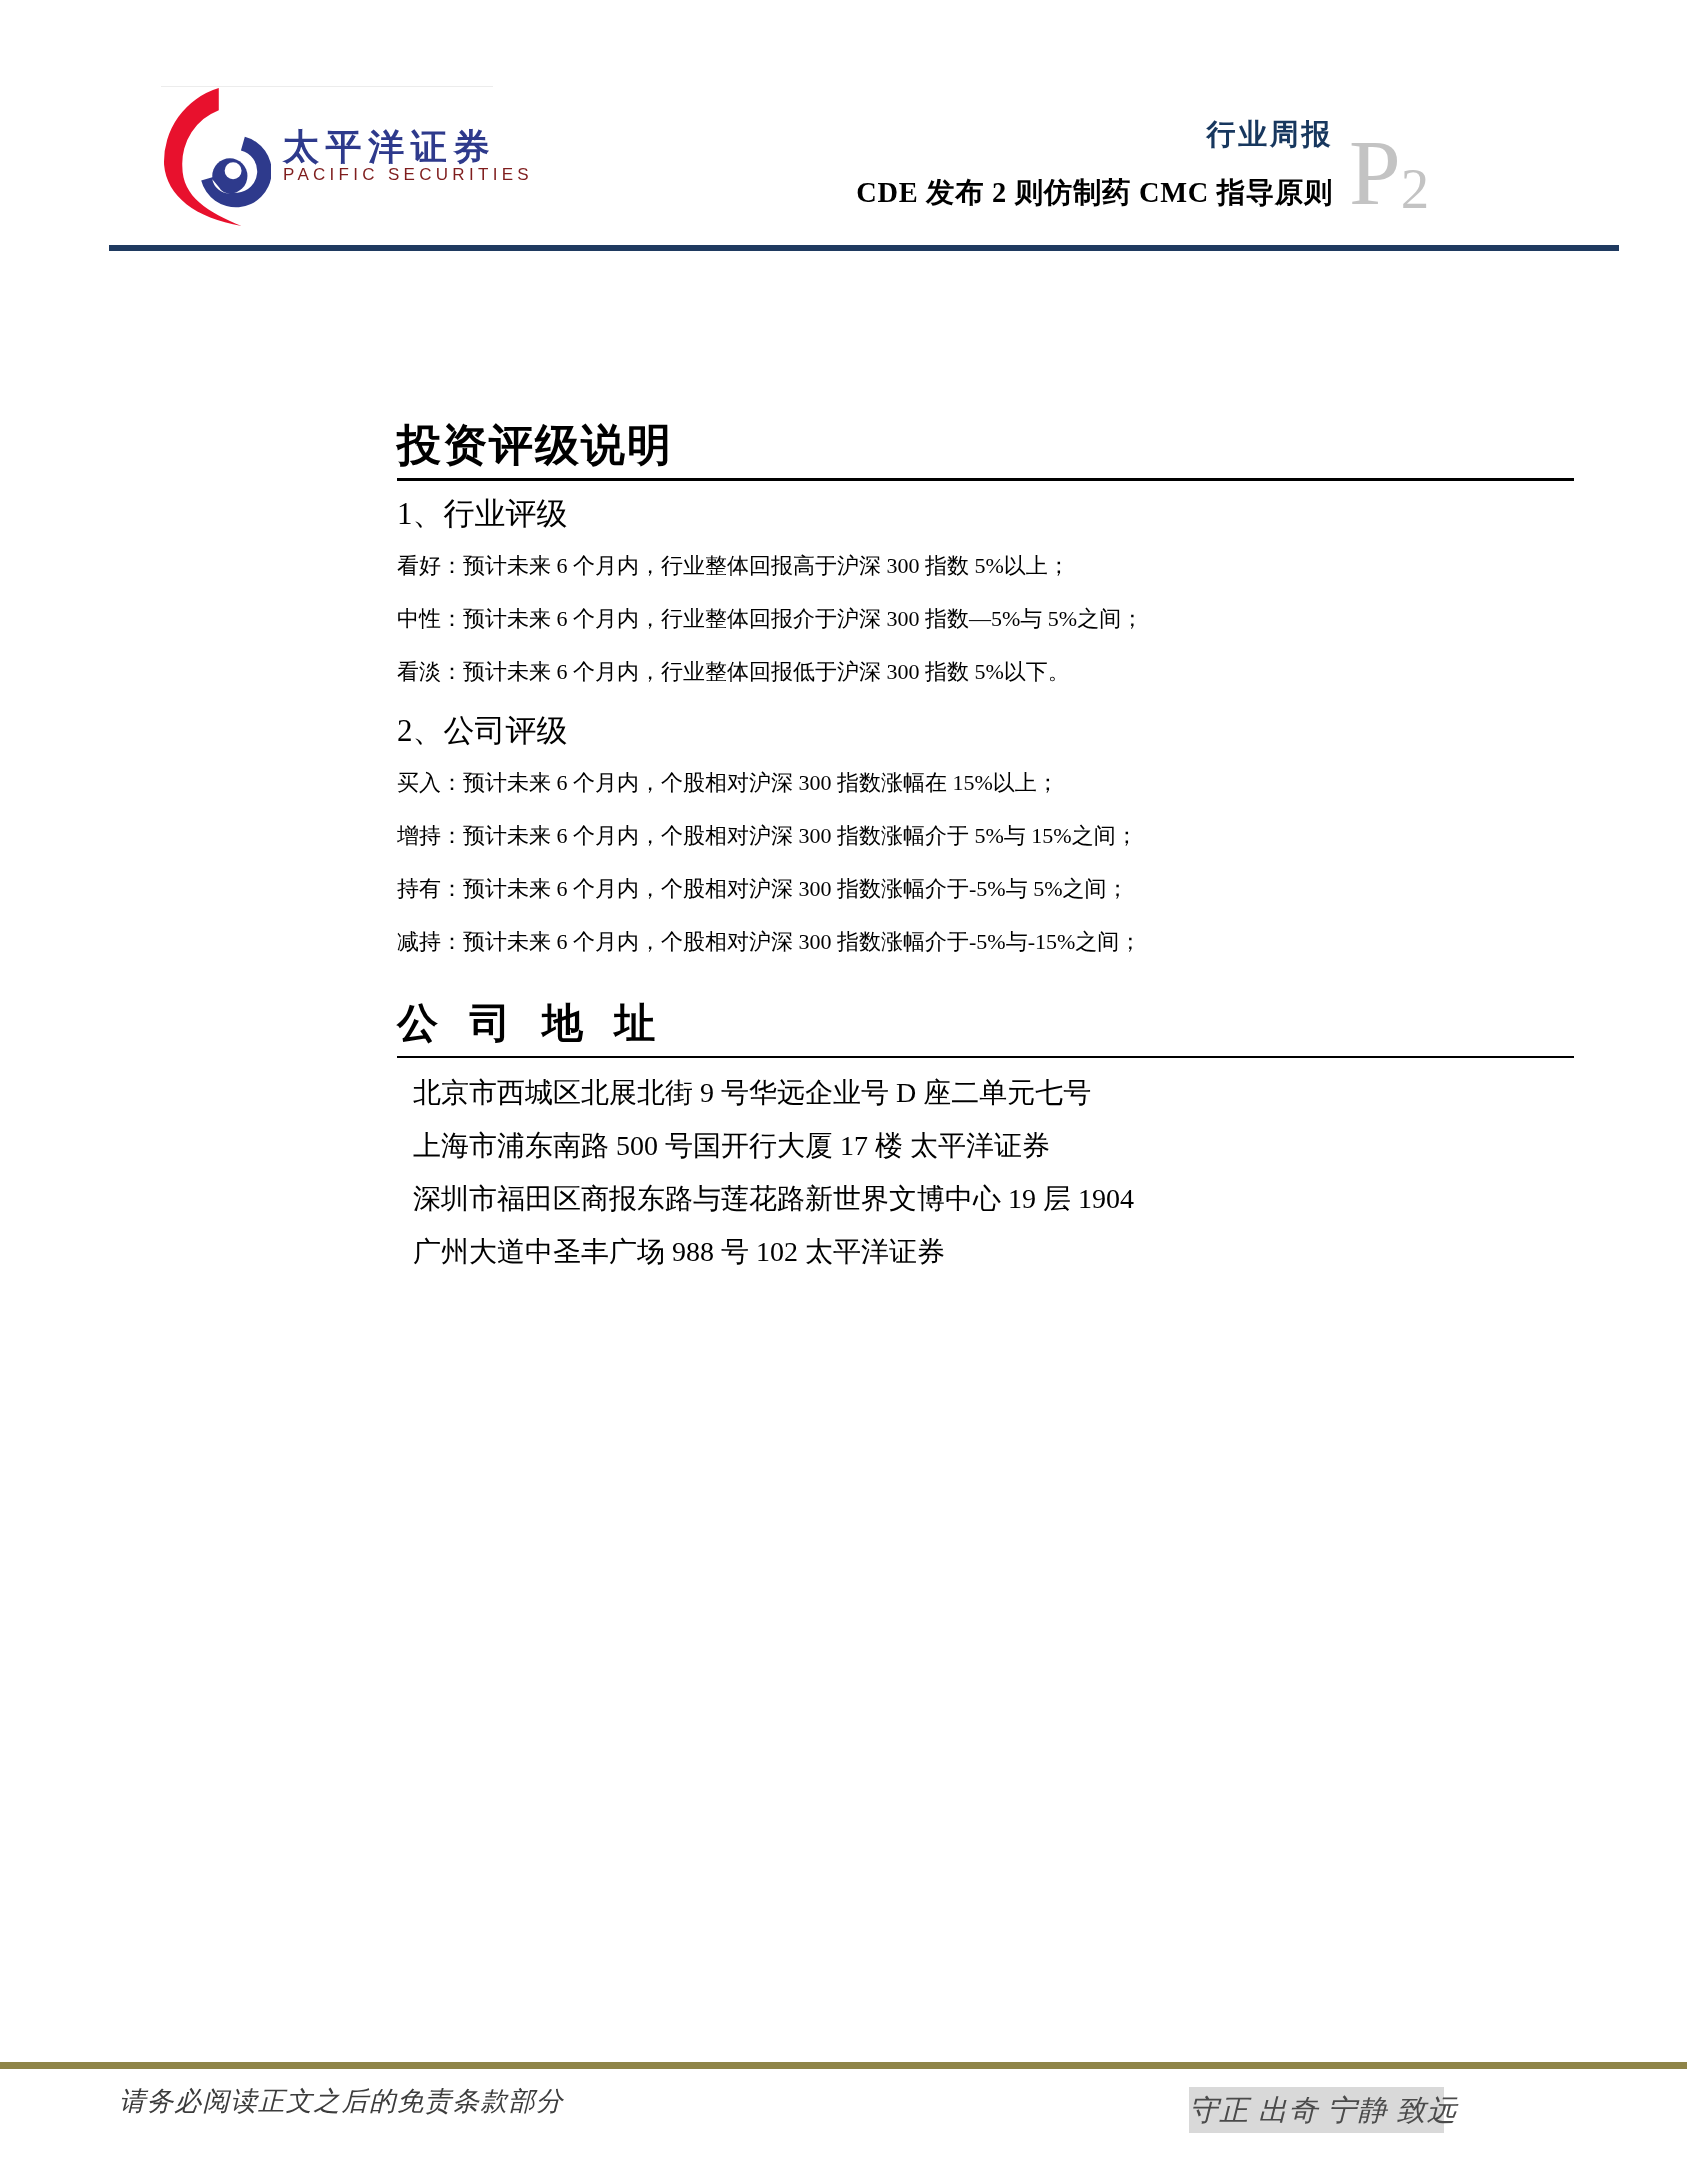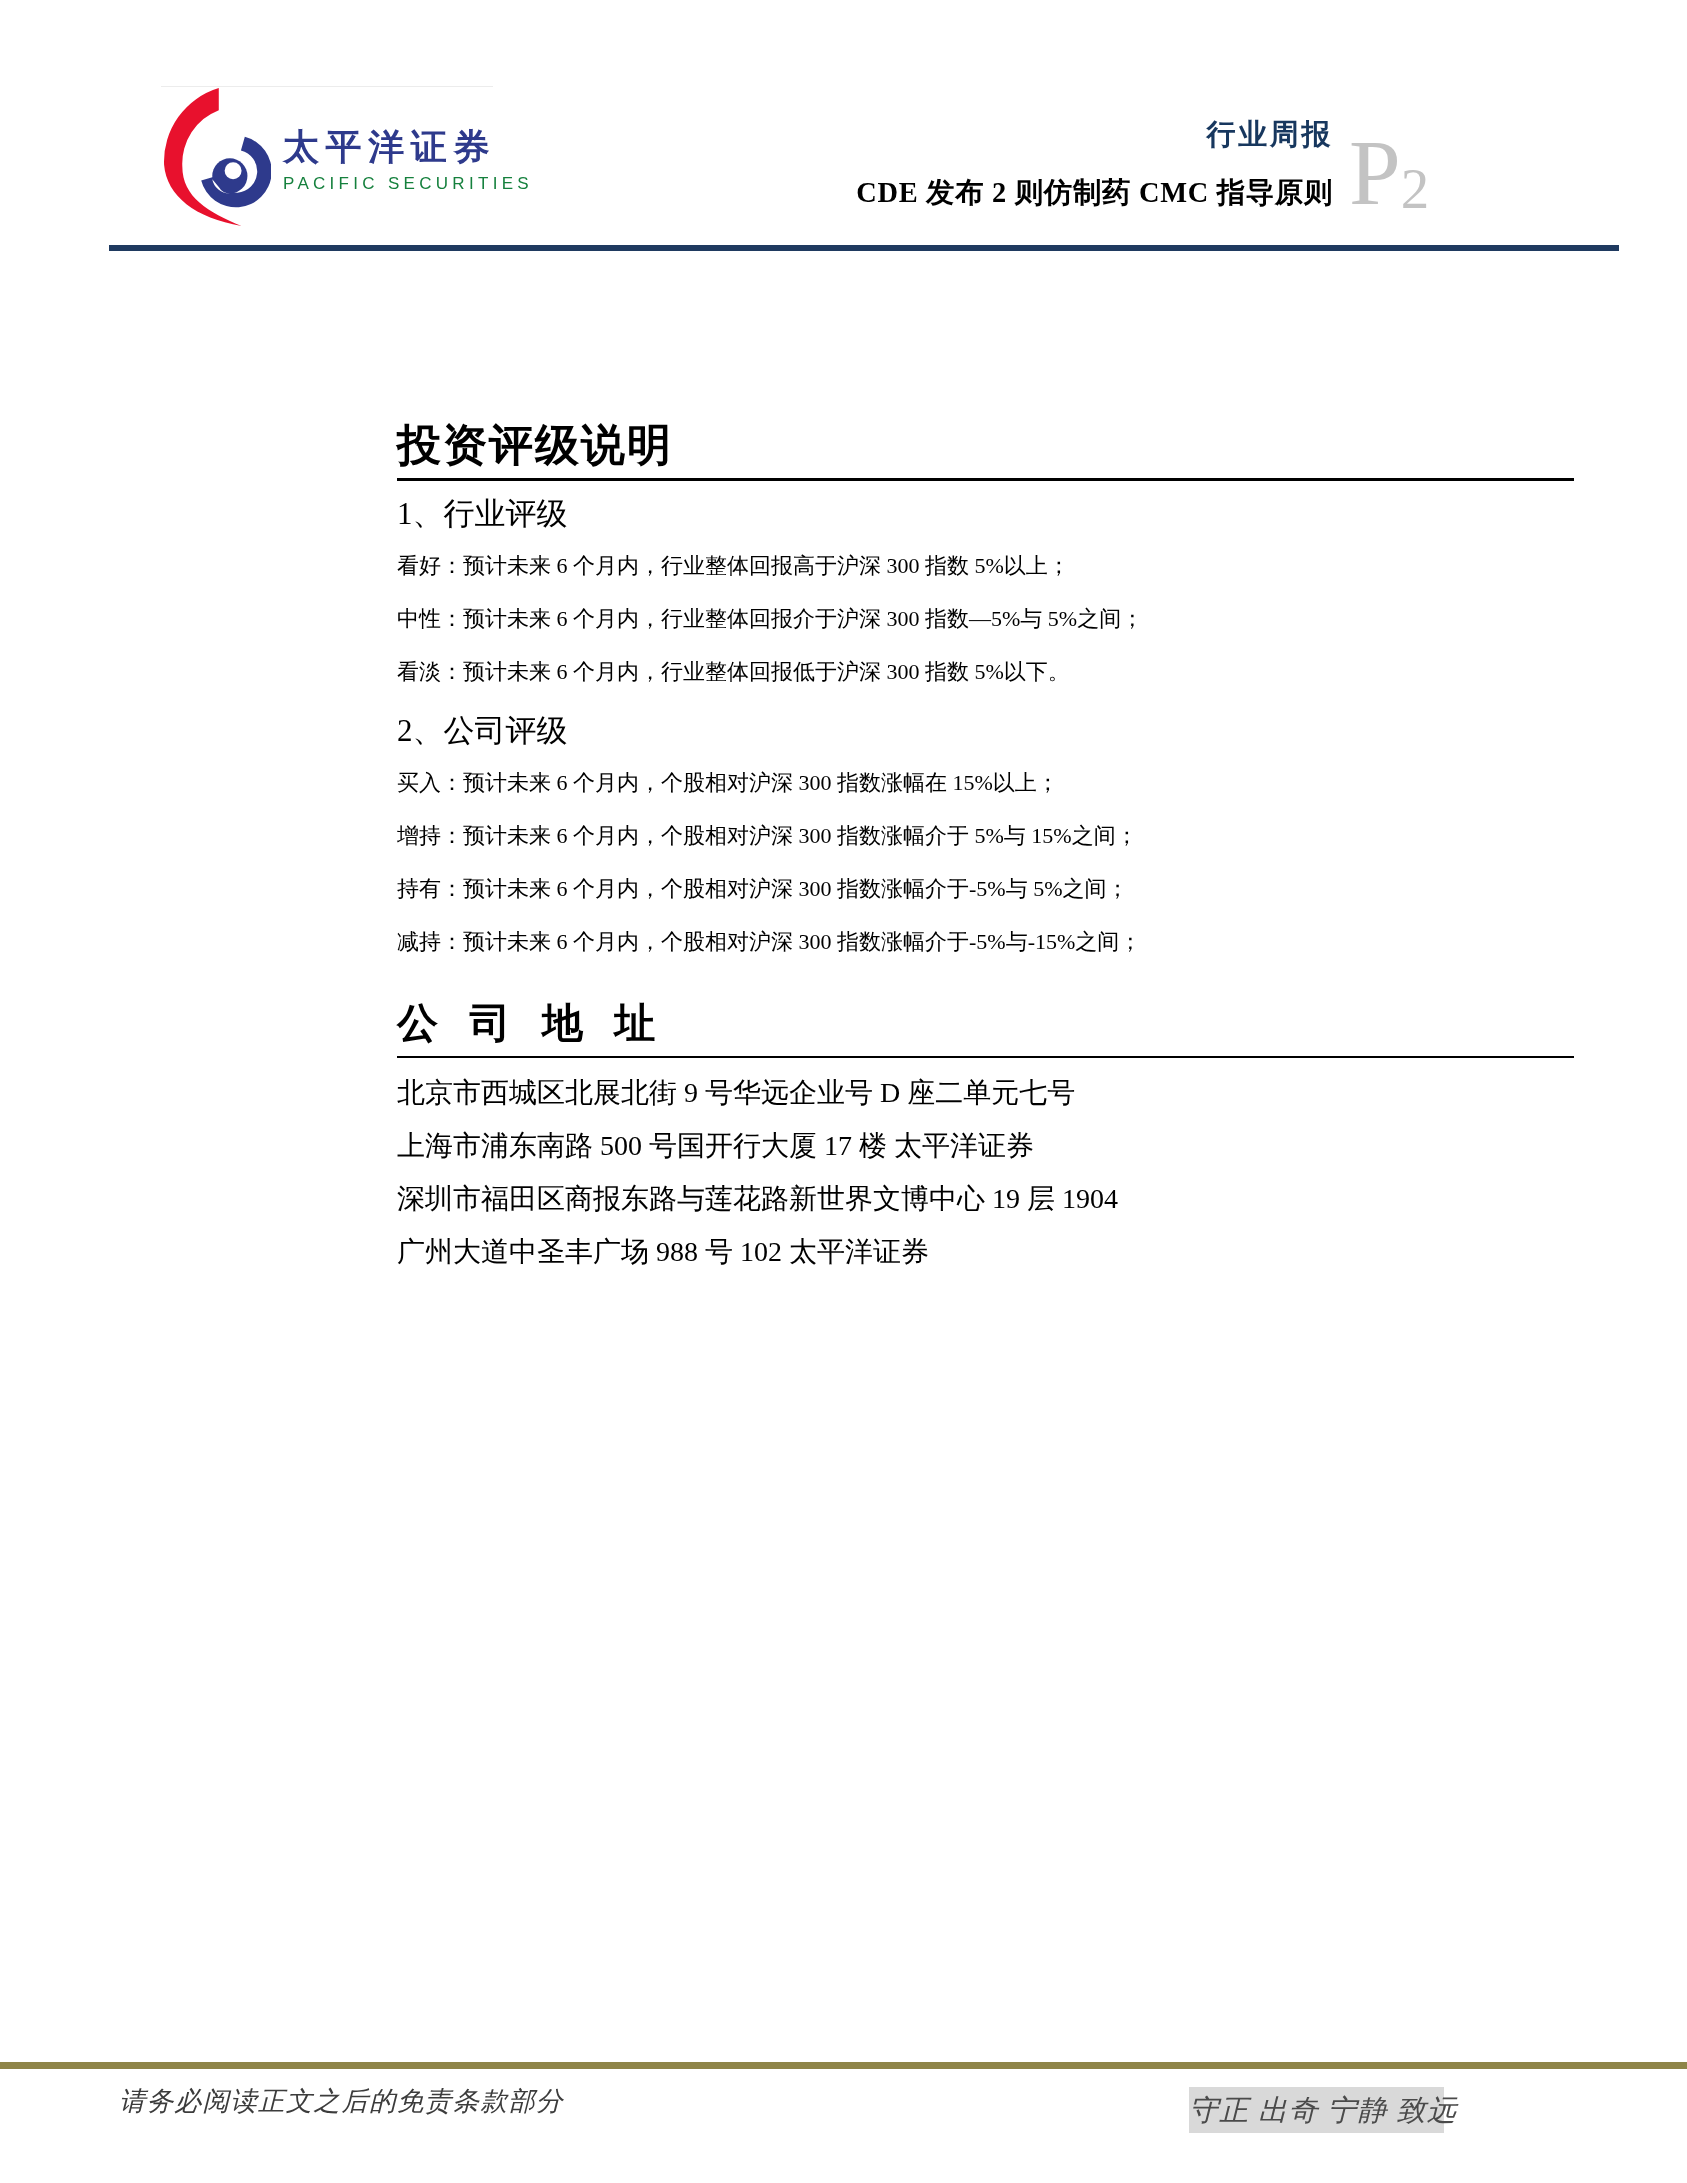--- a/index.html
+++ b/index.html
@@ -18,22 +18,22 @@
     position:absolute; left:161px; top:86px;
     width:332px; height:1.3px; background:#ececec;
   }
   .logo-swirl { position:absolute; left:162px; top:88px; width:109px; height:140px; }
   .logo-text { position:absolute; left:283px; top:128px; font-family:"Liberation Sans", sans-serif; }
   .logo-cn {
     font-size:36px; font-weight:bold; color:#2e3a8c;
     letter-spacing:6.6px; line-height:38px; white-space:nowrap;
   }
   .logo-en {
-    font-size:17px; color:#15803d; letter-spacing:4.3px;
-    margin-top:9px; line-height:18.5px; white-space:nowrap;
+    font-size:17px; color:#7f1d1d; letter-spacing:4.3px;
+    margin-top:0; line-height:18.5px; white-space:nowrap;
   }
 
   .header-right {
     position:absolute; left:794px; top:120px; width:539px;
     text-align:right;
   }
   .report-type {
     font-size:29px; font-weight:bold; color:#17375e;
     line-height:29px; letter-spacing:2.6px; white-space:nowrap;
   }
@@ -67,21 +67,21 @@
   }
   .rating-list { margin-top:6.6px; }
   .rating-line { font-size:22px; line-height:53px; white-space:nowrap; }
 
   .addr-title-wrap { margin-top:33px; border-bottom:2.6px solid #000; padding-bottom:10.6px; }
   .addr-title {
     font-size:41px; font-weight:bold; letter-spacing:4px; word-spacing:13.2px;
     line-height:44px;
   }
   .addr-list { margin-top:8px; }
-  .addr-line { font-size:28px; line-height:53px; white-space:nowrap; }
+  .addr-line { font-size:28px; line-height:53px; white-space:nowrap;margin-left:16px; }
 
   
   .footer-rule {
     position:absolute; left:0; top:2062px;
     width:1687px; height:6.6px; background:#8e8448;
   }
   .disclaimer {
     position:absolute; left:119px; top:2085px;
     font-size:26.5px; font-style:italic; color:#3c3c3c;
     letter-spacing:1.3px; line-height:32px; white-space:nowrap;

